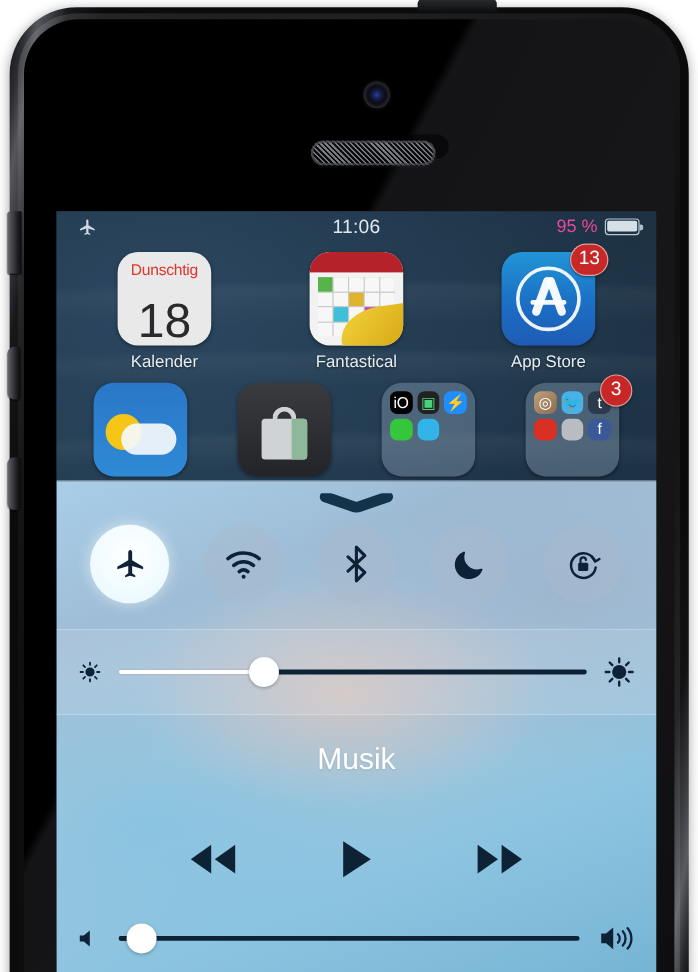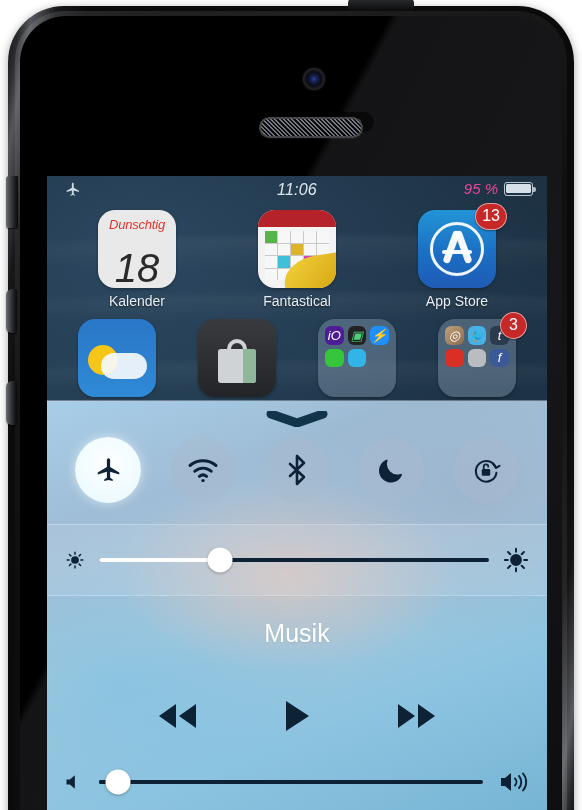--- a/index.html
+++ b/index.html
@@ -100,21 +100,21 @@
     position: absolute; left: -10%; width: 130%; height: 36px;
     background: linear-gradient(180deg, rgba(255,255,255,.055), rgba(255,255,255,0));
     border-radius: 50%;
     filter: blur(3px);
   }
 
   
   #status-bar {
     position: absolute; left: 0; top: 0; width: 100%; height: 28px;
     display: flex; align-items: center;
-    color: #d4dde5; font-size: 15px; font-style: italic;
+    color: #d4dde5; font-size: 15px;
   }
   #status-airplane { position: absolute; left: 17px; top: 5px; font-size: 15px; color: #cfd9e2; }
   #status-time {
     position: absolute; left: 0; right: 0; top: 5px; text-align: center;
     font-size: 16px; letter-spacing: .2px; color: #dfe7ee;
   }
   #status-right {
     position: absolute; right: 14px; top: 4px;
     display: flex; align-items: center; gap: 6px;
   }
@@ -134,21 +134,20 @@
   }
 
   
   #app-grid { position: absolute; left: 0; top: 34px; width: 100%; }
   .app-row { display: flex; justify-content: space-around; padding: 0 10px; margin-bottom: 10px; }
   .app-cell { width: 96px; text-align: center; position: relative; }
   .app-icon {
     width: 78px; height: 78px; margin: 0 auto;
     border-radius: 17px; position: relative; overflow: hidden;
     box-shadow: 0 1px 3px rgba(0,0,0,.35);
-    font-style: italic;
   }
   .app-label {
     margin-top: 5px; font-size: 14px; color: #e6edf3;
     text-shadow: 0 1px 2px rgba(0,0,0,.6);
     white-space: nowrap; overflow: hidden;
   }
   .badge {
     position: absolute; top: -7px; right: -2px;
     min-width: 27px; height: 27px; padding: 0 6px;
     border-radius: 14px; background: #c62828;
@@ -389,21 +388,21 @@
         <div class="app-cell">
           <div class="app-icon ic-bag">
             <div class="bag-handle"></div>
             <div class="bag-body"></div>
           </div>
         </div>
 
         <div class="app-cell">
           <div class="app-icon ic-folder">
             <div class="folder-grid">
-              <div class="mini" style="background:#4c1d95">iO</div>
+              <div class="mini" style="background:#000000">iO</div>
               <div class="mini" style="background:#222;color:#4ad27a">▣</div>
               <div class="mini" style="background:#1f8fff">⚡</div>
               <div class="mini" style="background:#35c63c"></div>
               <div class="mini" style="background:#32b4e8"></div>
               <div class="mini" style="background:transparent"></div>
             </div>
           </div>
         </div>
 
         <div class="app-cell">

